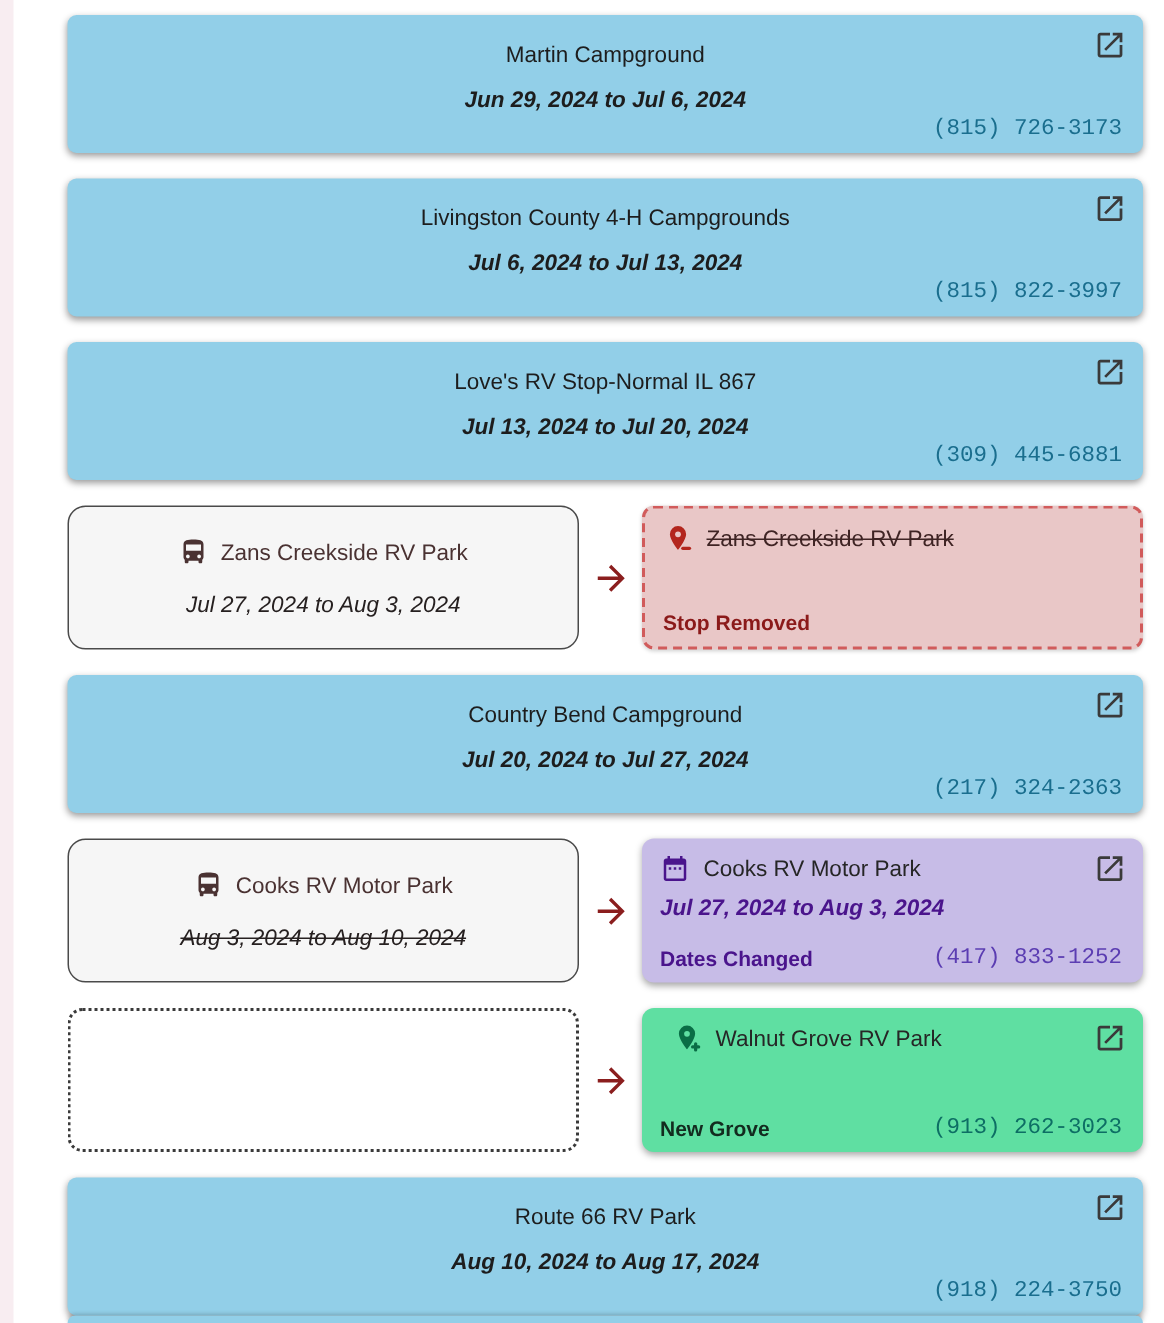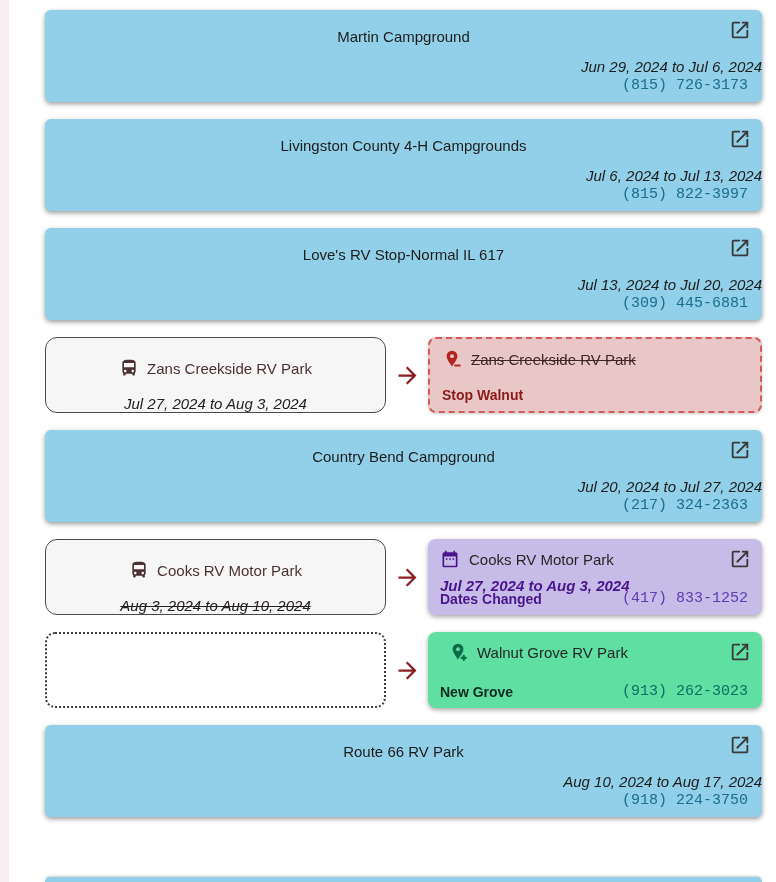--- a/index.html
+++ b/index.html
@@ -10,28 +10,28 @@
     overflow: hidden;
     position: relative;
   }
   .page-edge { position: absolute; left: 0; top: 0; width: 9px; height: 100%; background: var(--page-edge, #f8edf1); }
 
   .stops { position: relative; margin: 0 14px 0 45px; padding-top: 10px; display: flex; flex-direction: column; gap: 17px; }
 
   
   .card-blue { position: relative; height: 92px; background: var(--card-blue, #92cfe8); border-radius: 6px; box-shadow: 0 2px 5px rgba(0,0,0,.4); }
   .card-blue .title { padding-top: 18px; text-align: center; font-size: 15px; color: #1d1d1d; }
-  .card-blue .dates { margin-top: 13px; text-align: right; font-size: 15px; font-style: italic; color: #1d1d1d; }
+  .card-blue .dates { margin-top: 13px; text-align: center; font-size: 15px; font-style: italic; color: #1d1d1d; font-weight: bold; }
 
   .phone { position: absolute; right: 14px; bottom: 8px; font-size: 15px; color: var(--phone-link, #1a6e8e); cursor: pointer; text-decoration: none; font-family: Liberation Mono, monospace; }
   .ext { position: absolute; top: 9px; right: 11px; width: 22px; height: 22px; cursor: pointer; color: #3a3a3a; }
   .ext svg { width: 22px; height: 22px; fill: currentColor; }
 
   
-  .pair { display: flex; height: 76px; }
+  .pair { display: flex; height: 96px; }
   .card-old { position: relative; width: 341px; background: #f6f6f6; border: 1px solid #4a4a4a; border-radius: 12px; }
   .card-old .head { display: flex; justify-content: center; align-items: center; gap: 8px; padding-top: 20px; font-size: 15px; color: var(--old-text, #4a3232); }
   .card-old .dates { margin-top: 17px; text-align: center; font-size: 15px; font-style: italic; color: #262020; }
   .card-empty { width: 341px; border: 2px dotted #3a3a3a; border-radius: 10px; background: #ffffff; }
 
   .arrow-cell { flex: none; width: 42px; display: flex; align-items: center; justify-content: center; color: var(--arrow, #8b1e1e); }
   .arrow-cell svg { width: 27px; height: 27px; fill: currentColor; }
 
   .card-new { position: relative; flex: 1; border-radius: 8px; box-shadow: 0 2px 5px rgba(0,0,0,.35); padding: 10px 12px; }
   .card-new .head { display: flex; align-items: center; gap: 9px; font-size: 15px; color: #262626; }
@@ -84,21 +84,21 @@
         </svg></span>
     <div class="title">Livingston County 4-H Campgrounds</div>
     <div class="dates">Jul 6, 2024 to Jul 13, 2024</div>
     <a class="phone">(815) 822-3997</a>
   </div>
 
   <div class="card-blue">
     <span class="ext"><svg viewBox="0 0 24 24">
           <path d="M19 19H5V5h7V3H5c-1.1 0-2 .9-2 2v14c0 1.1.9 2 2 2h14c1.1 0 2-.9 2-2v-7h-2v7zM14 3v2h3.59l-9.83 9.83 1.41 1.41L19 6.41V10h2V3h-7z"></path>
         </svg></span>
-    <div class="title">Love's RV Stop-Normal IL 617</div>
+    <div class="title">Love's RV Stop-Normal IL 867</div>
     <div class="dates">Jul 13, 2024 to Jul 20, 2024</div>
     <a class="phone">(309) 445-6881</a>
   </div>
 
   <div class="pair">
     <div class="card-old">
       <div class="head">
         <span class="icon20">
             <svg viewBox="0 0 24 24" fill="currentColor">
               <path d="M4 16c0 .88.39 1.67 1 2.22V20c0 .55.45 1 1 1h1c.55 0 1-.45 1-1v-1h8v1c0 .55.45 1 1 1h1c.55 0 1-.45 1-1v-1.78c.61-.55 1-1.34 1-2.22V6c0-3.5-3.58-4-8-4s-8 .5-8 4v10zm3.5 1c-.83 0-1.5-.67-1.5-1.5S6.67 14 7.5 14s1.5.67 1.5 1.5S8.33 17 7.5 17zm9 0c-.83 0-1.5-.67-1.5-1.5s.67-1.5 1.5-1.5 1.5.67 1.5 1.5-.67 1.5-1.5 1.5zm1.5-6H6V6h12v5z"></path>
@@ -117,21 +117,21 @@
       <div class="head">
         <span class="icon20">
             <svg viewBox="0 0 24 24">
               <path fill="currentColor" d="M12 2a6.5 6.5 0 0 0-6.5 6.5C5.5 13 12 21 12 21s6.5-8 6.5-12.5A6.5 6.5 0 0 0 12 2z"></path>
               <circle cx="12" cy="8.6" r="2.3" fill="#e9c7c7"></circle>
               <rect x="14.5" y="18.5" width="8" height="2.6" rx="1.3" fill="currentColor"></rect>
             </svg>
           </span>
         <span class="ttl">Zans Creekside RV Park</span>
       </div>
-      <div class="status">Stop Walnut</div>
+      <div class="status">Stop Removed</div>
     </div>
   </div>
 
   <div class="card-blue">
     <span class="ext"><svg viewBox="0 0 24 24">
           <path d="M19 19H5V5h7V3H5c-1.1 0-2 .9-2 2v14c0 1.1.9 2 2 2h14c1.1 0 2-.9 2-2v-7h-2v7zM14 3v2h3.59l-9.83 9.83 1.41 1.41L19 6.41V10h2V3h-7z"></path>
         </svg></span>
     <div class="title">Country Bend Campground</div>
     <div class="dates">Jul 20, 2024 to Jul 27, 2024</div>
     <a class="phone">(217) 324-2363</a>

